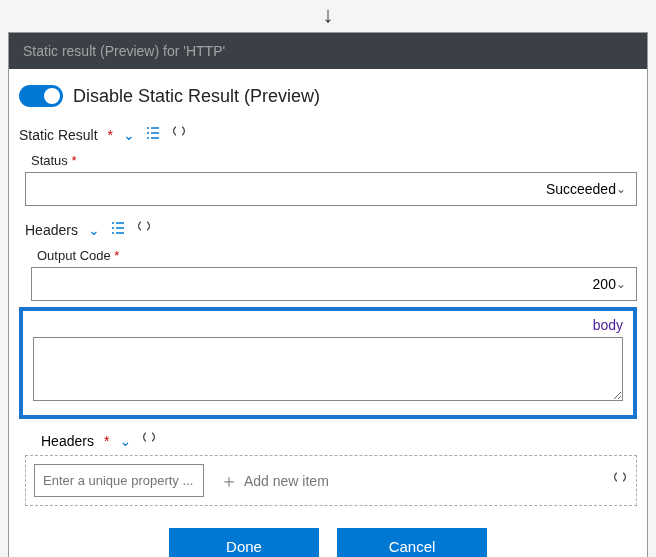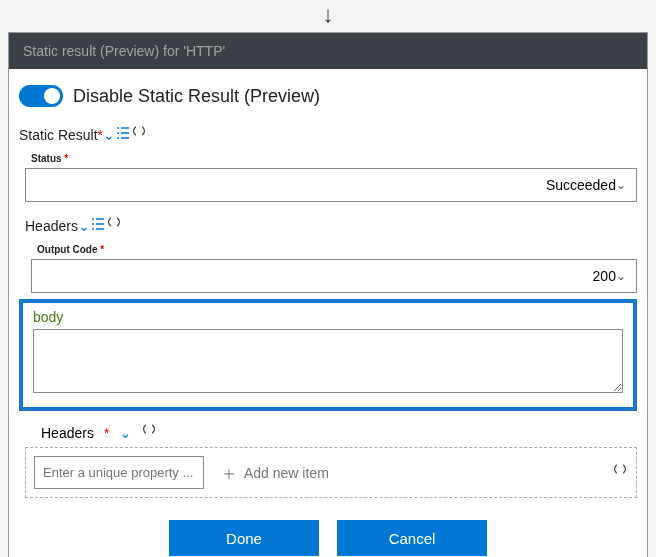--- a/index.html
+++ b/index.html
@@ -11,36 +11,36 @@
     .toggle-row { display: flex; align-items: center; gap: 10px; padding: 6px 0 12px 0; }
     .toggle {
       width: 44px; height: 22px; background: #0078d4; border-radius: 11px;
       position: relative; cursor: pointer;
     }
     .toggle::after {
       content: ""; position: absolute; width: 16px; height: 16px; background: #fff;
       border-radius: 50%; top: 3px; right: 3px;
     }
     .toggle-label { font-size: 18px; color: #222; }
-    .section-label { font-size: 14px; color: #222; padding: 6px 0 4px 0; display: flex; align-items: center; }
+    .section-label { font-size: 14px; color: #222; padding: 6px 0 4px 0; display: flex; align-items: center; gap: 10px; }
     .section-label .req { color: #c00; }
     .icon-chev { color: #0078d4; font-size: 14px; cursor: pointer; }
     .icon-list { color: #0078d4; font-size: 16px; cursor: pointer; }
     .icon-json { color: #555; font-size: 16px; cursor: pointer; }
-    .field-label { font-size: 10px; font-weight: 700; color: #222; padding: 4px 0 4px 6px; }
+    .field-label { font-size: 13px; font-weight: 400; color: #222; padding: 4px 0 4px 6px; }
     .field-label .req { color: #c00; }
     .select {
       width: 100%; border: 1px solid #888; background: #fff; padding: 8px 10px;
       font-size: 14px; display: flex; justify-content: flex-end; align-items: center;
       cursor: pointer;
     }
     .select .chev { color: #555; font-size: 12px; }
     .sub-indent { padding-left: 6px; }
     .body-highlight { border: 4px solid #1a75d1; padding: 6px 10px 10px 10px; margin: 6px 0; }
-    .body-label { font-size: 14px; color: #4d7c0f; padding-bottom: 4px; }
+    .body-label { font-size: 14px; color: #4c1d95; padding-bottom: 4px; text-align: right; }
     textarea.body-ta {
       width: 100%; height: 64px; border: 1px solid #888; resize: both;
       font-family: inherit; font-size: 13px; padding: 4px;
     }
     .headers-row { display: flex; align-items: center; gap: 10px; padding: 6px 0 4px 6px; font-size: 14px; margin-left: 16px; }
     .headers-row .req { color: #c00; }
     .headers-box {
       border: 1px dashed #aaa; padding: 8px; display: flex; align-items: center; gap: 10px;
       margin-left: 6px;
     }

